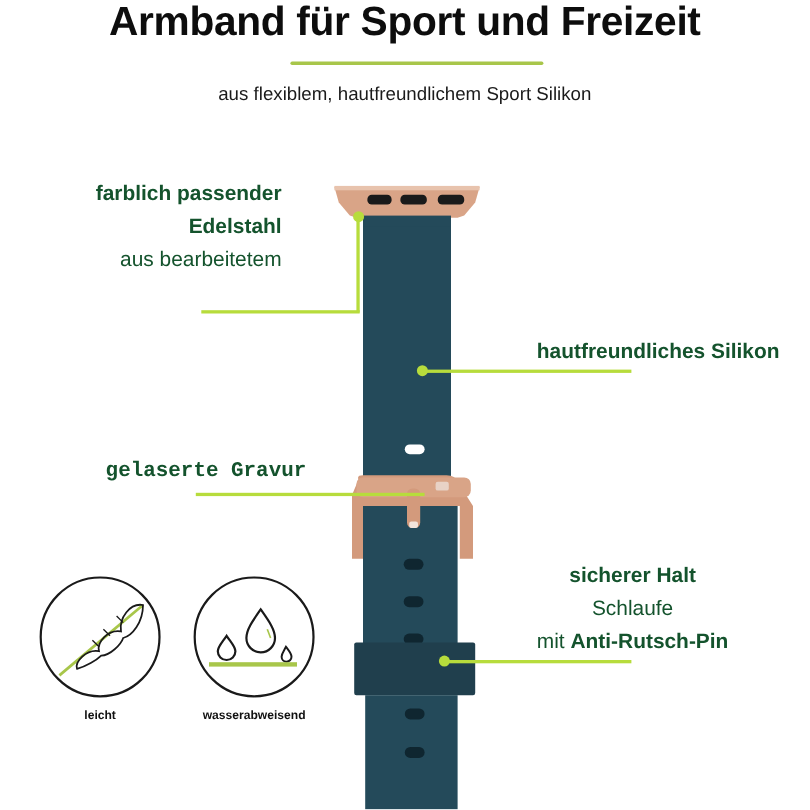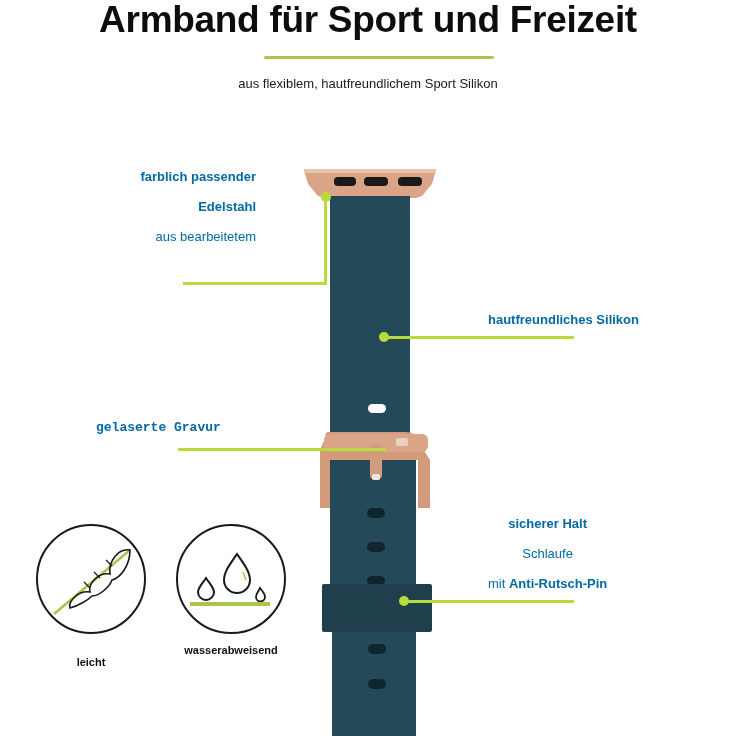--- a/index.html
+++ b/index.html
@@ -1,21 +1,21 @@
 <!DOCTYPE html>
 <html><head>
   <meta charset="utf-8">
   <style>
     html, body { margin: 0; padding: 0; background: #ffffff; }
     body { width: 736px; height: 736px; position: relative; overflow: hidden; font-family: "Liberation Sans", sans-serif; color: #111; }
     .abs { position: absolute; }
     .title { left: 0; width: 736px; top: 0; text-align: center; font-size: 37px; font-weight: bold; letter-spacing: -0.3px; line-height: 40px; color: #0d0d0d; }
     .title-rule { left: 264px; top: 56px; width: 230px; height: 3px; background: #a8c64a; border-radius: 2px; }
-    .subtitle { left: 0; width: 736px; top: 76px; text-align: center; font-size: 13px; color: #1a1a1a; }
-    .label { font-size: 13px; line-height: 30px; color: #0369a1; }
+    .subtitle { left: 0; width: 736px; top: 76px; text-align: center; font-size: 17px; color: #1a1a1a; }
+    .label { font-size: 19px; line-height: 30px; color: #14532d; }
     .label b { font-weight: bold; }
     .right { text-align: right; }
     .line-h { height: 3px; background: #b7dc3c; }
     .line-v { width: 3px; background: #b7dc3c; }
     .dot { width: 10px; height: 10px; border-radius: 50%; background: #b7dc3c; }
     .icon-label { font-size: 11px; font-weight: bold; color: #111; text-align: center; }
   </style>
 </head>
 <body>
 
@@ -81,21 +81,21 @@
 <div class="abs line-h" style="left:404px; top:600px; width:170px;"></div>
 <div class="abs dot" style="left:399px; top:596px;"></div>
 
 <div class="abs" style="left:34px; top:522px; width:114px;">
   <svg width="114" height="114" viewBox="0 0 114 114">
     <circle cx="57" cy="57" r="54" fill="none" stroke="#1a1a1a" stroke-width="2"></circle>
     <path d="M20 92 L96 28" stroke="#a8c64a" stroke-width="2.5" fill="none"></path>
     <path d="M96 28 C84 26 74 40 76 52 C64 50 54 62 56 70 C44 68 34 80 36 86 C44 84 54 78 58 74 C66 74 76 64 78 58 C86 56 96 44 96 28 Z" fill="none" stroke="#1a1a1a" stroke-width="1.6"></path>
     <path d="M60 50 L66 56 M50 60 L56 66 M72 38 L78 44" stroke="#1a1a1a" stroke-width="1.2"></path>
   </svg>
-  <div class="icon-label" style="margin-top:16px;">leicht</div>
+  <div class="icon-label" style="margin-top:4px;">leicht</div>
 </div>
 <div class="abs" style="left:174px; top:522px; width:114px;">
   <svg width="114" height="114" viewBox="0 0 114 114">
     <circle cx="57" cy="57" r="54" fill="none" stroke="#1a1a1a" stroke-width="2"></circle>
     <path d="M63 32 C56 42 50 50 50 58 A13 13 0 0 0 76 58 C76 50 70 42 63 32 Z" fill="none" stroke="#1a1a1a" stroke-width="2"></path>
     <path d="M32 56 C28 62 24 66 24 70 A8 8 0 0 0 40 70 C40 66 36 62 32 56 Z" fill="none" stroke="#1a1a1a" stroke-width="2"></path>
     <path d="M86 66 C84 70 82 72 82 75 A4.5 4.5 0 0 0 91 75 C91 72 89 70 86 66 Z" fill="none" stroke="#1a1a1a" stroke-width="1.8"></path>
     <rect x="16" y="80" width="80" height="4" fill="#a8c64a"></rect>
     <path d="M69 50 L72 58" stroke="#a8c64a" stroke-width="1.5"></path>
   </svg>

